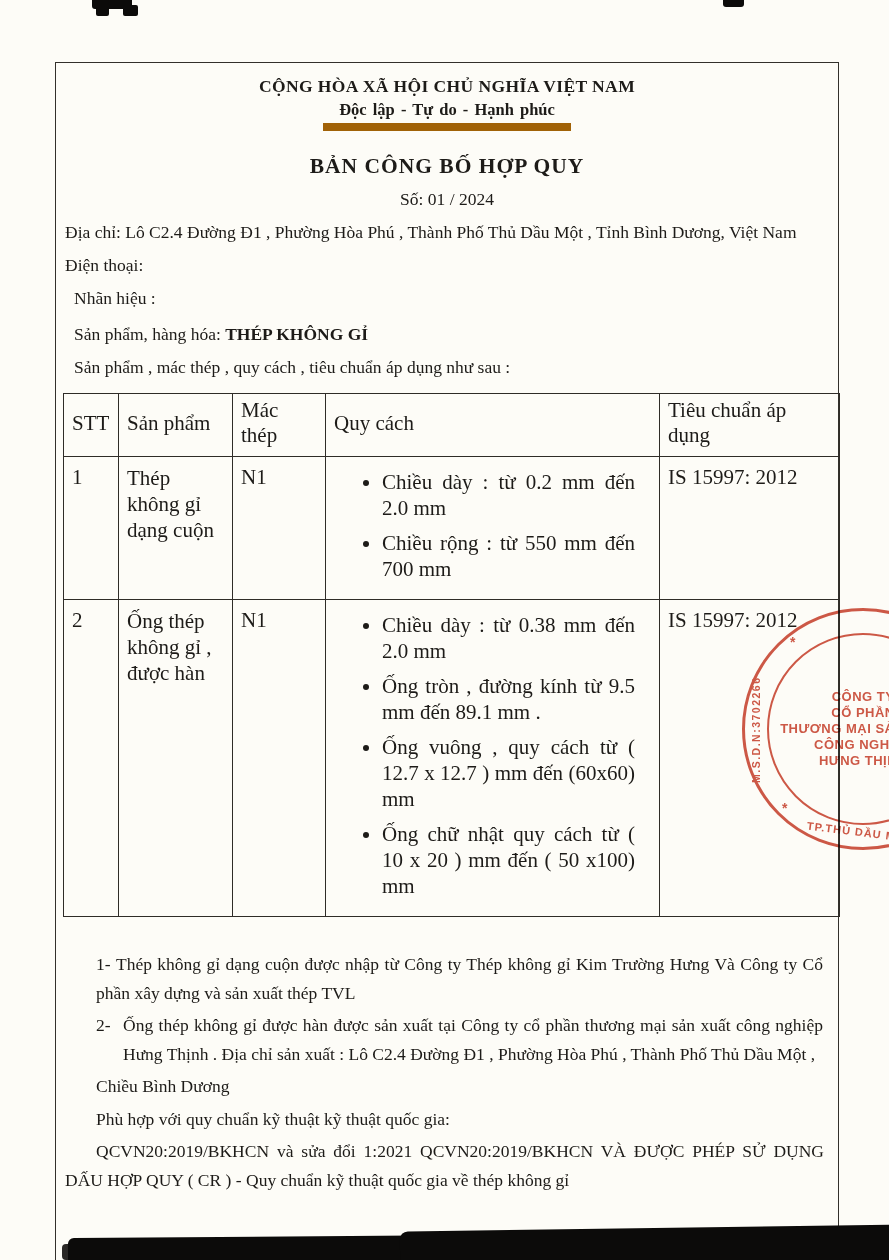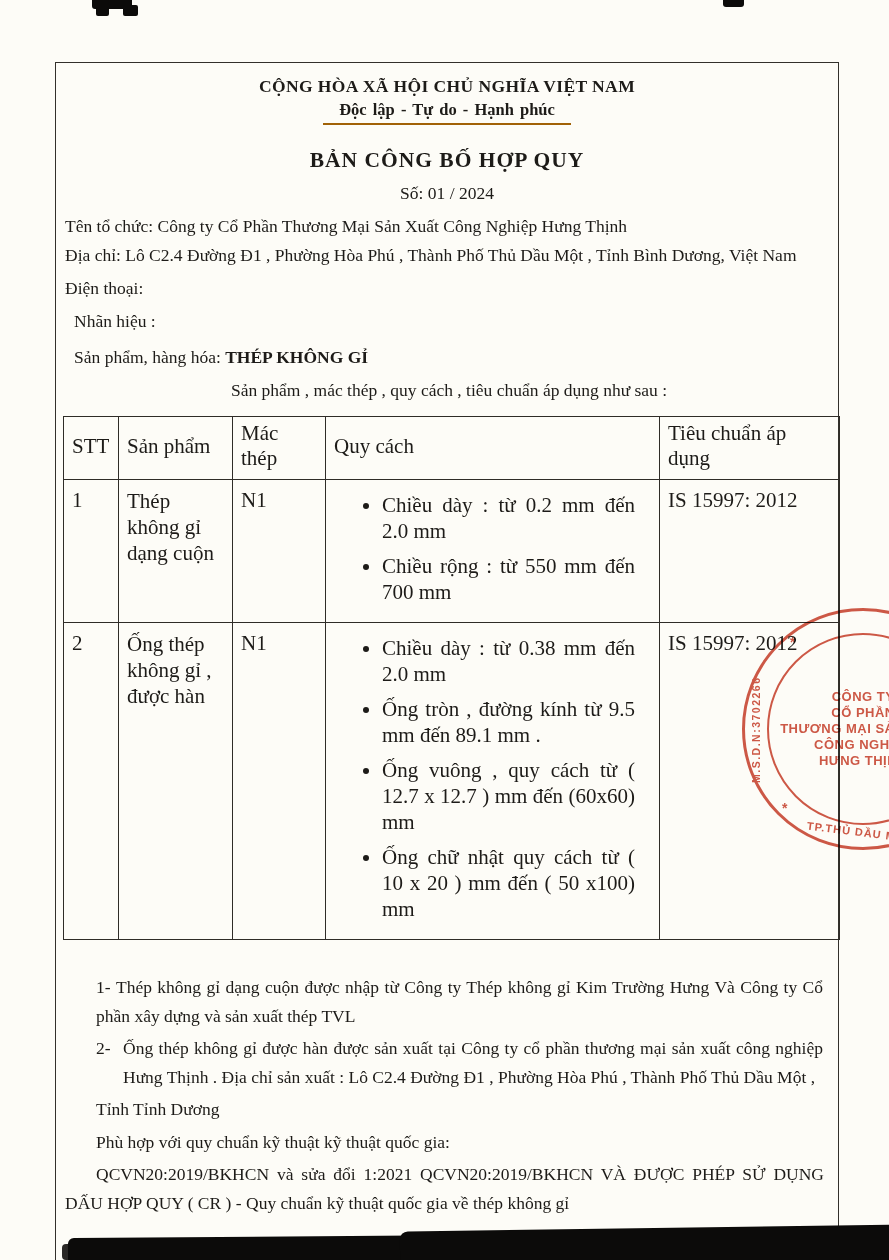--- a/index.html
+++ b/index.html
@@ -38,21 +38,21 @@
     font-weight: bold;
     font-size: 17.5px;
     letter-spacing: 0.4px;
   }
   .motto-wrap { margin-top: 3px; }
   .motto {
     display: inline-block;
     font-weight: bold;
     font-size: 16.5px;
     padding: 0 16px 3px 16px;
-    border-bottom: 2px solid #a16207;
+    border-bottom: 8px solid #a16207;
     word-spacing: 2px;
   }
   .doc-title {
     margin: 23px 0 0 0;
     font-size: 21.5px;
     font-weight: bold;
     letter-spacing: 1px;
   }
   .doc-number {
     margin-top: 10px;
@@ -60,21 +60,21 @@
   }
 
   .body-text { font-size: 17.5px; line-height: 29px; }
   p { margin: 0; }
   .p-main { padding: 0 14px 0 9px; }
   .p-indent { padding-left: 18px; }
   .org-block { margin-top: 8px; }
   .phone-line { margin-top: 4px; }
   .product-line { margin-top: 7px; }
   .brand-line { margin-top: 4px; }
-  .intro-line { margin-top: 4px; text-align: center; }
+  .intro-line { margin-top: 4px; }
   .bold { font-weight: bold; }
 
   
   table.spec {
     margin: 11px 0 0 7px;
     width: 776px;
     border-collapse: collapse;
     font-size: 21px;
     table-layout: fixed;
   }
@@ -187,21 +187,20 @@
     <div class="national-title">CỘNG HÒA XÃ HỘI CHỦ NGHĨA VIỆT NAM</div>
     <div class="motto-wrap">
       <span class="motto">Độc lập - Tự do - Hạnh phúc</span>
     </div>
     <div class="doc-title">BẢN CÔNG BỐ HỢP QUY</div>
     <div class="doc-number">Số: 01 / 2024</div>
   </div>
 
   <div class="body-text">
     <div class="org-block">
-      <p class="p-main">Tên tổ chức: Công ty Cổ Phần Thương Mại Sản Xuất Công Nghiệp Hưng Thịnh</p>
       <p class="p-main">Địa chỉ: Lô C2.4 Đường Đ1 , Phường Hòa Phú , Thành Phố Thủ Dầu Một , Tỉnh Bình Dương, Việt Nam</p>
     </div>
     <p class="p-main phone-line">Điện thoại:</p>
     <p class="p-main p-indent brand-line">Nhãn hiệu :</p>
     <p class="p-main p-indent product-line"><span>Sản phẩm, hàng hóa: </span><span class="bold">THÉP KHÔNG GỈ</span></p>
     <p class="p-main p-indent intro-line">Sản phẩm , mác thép , quy cách , tiêu chuẩn áp dụng như sau :</p>
   </div>
 
   <table class="spec">
     <colgroup>
@@ -249,21 +248,21 @@
       </tr>
     </tbody>
   </table>
 
   <div class="notes body-text">
     <p class="note-flat"><span>1-</span>&nbsp;<span>Thép không gỉ dạng cuộn được nhập từ Công ty Thép không gỉ Kim Trường Hưng Và Công ty Cổ phần xây dựng và sản xuất thép TVL</span></p>
     <div class="note-hang">
       <span class="note-marker">2-</span>
       <span class="note-body">Ống thép không gỉ được hàn được sản xuất tại Công ty cổ phần thương mại sản xuất công nghiệp Hưng Thịnh . Địa chỉ sản xuất : Lô C2.4 Đường Đ1 , Phường Hòa Phú , Thành Phố Thủ Dầu Một ,</span>
     </div>
-    <p class="province-line">Tỉnh Tỉnh Dương</p>
+    <p class="province-line">Chiều Bình Dương</p>
     <p class="conform-line">Phù hợp với quy chuẩn kỹ thuật kỹ thuật quốc gia:</p>
   </div>
   <p class="body-text qcvn-para">QCVN20:2019/BKHCN và sửa đổi 1:2021 QCVN20:2019/BKHCN VÀ ĐƯỢC PHÉP SỬ DỤNG DẤU HỢP QUY ( CR ) -  Quy chuẩn kỹ thuật quốc gia về thép không gỉ</p>
 
 </div>
 
 <div class="stamp">
   <div class="stamp-ring-outer"></div>
   <div class="stamp-ring-inner"></div>
   <div class="stamp-msdn">M.S.D.N:3702266</div>

